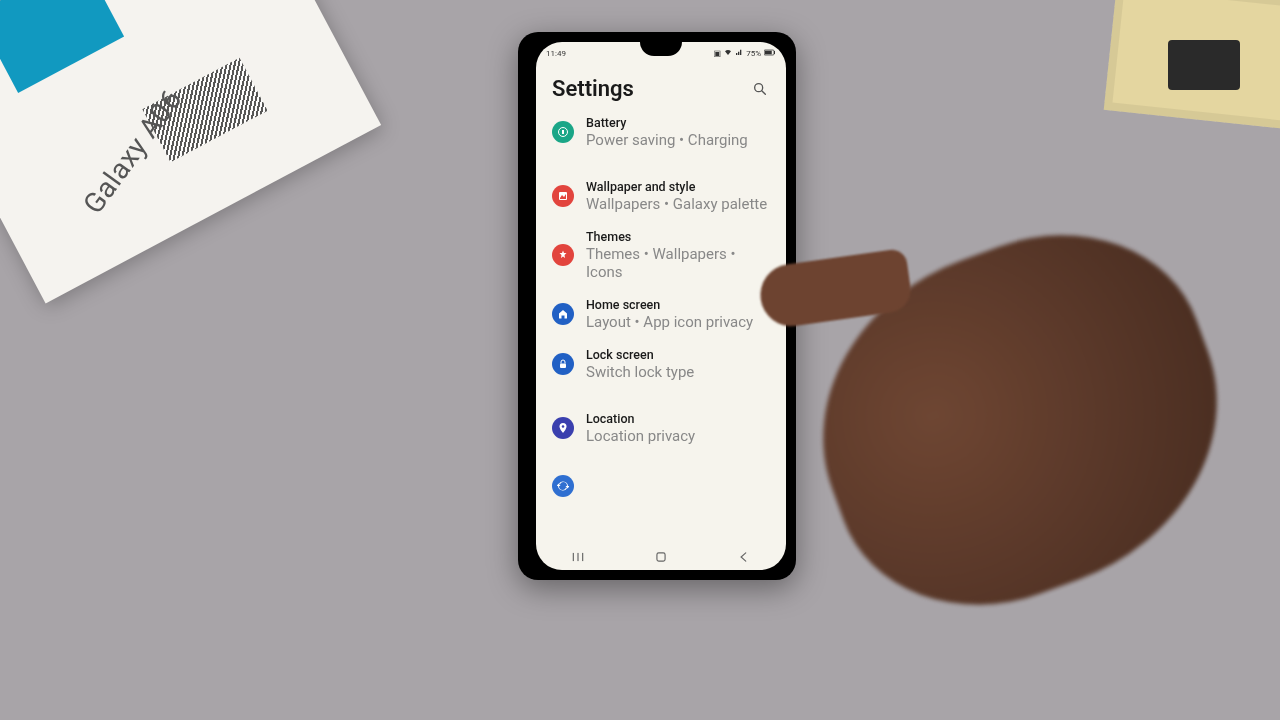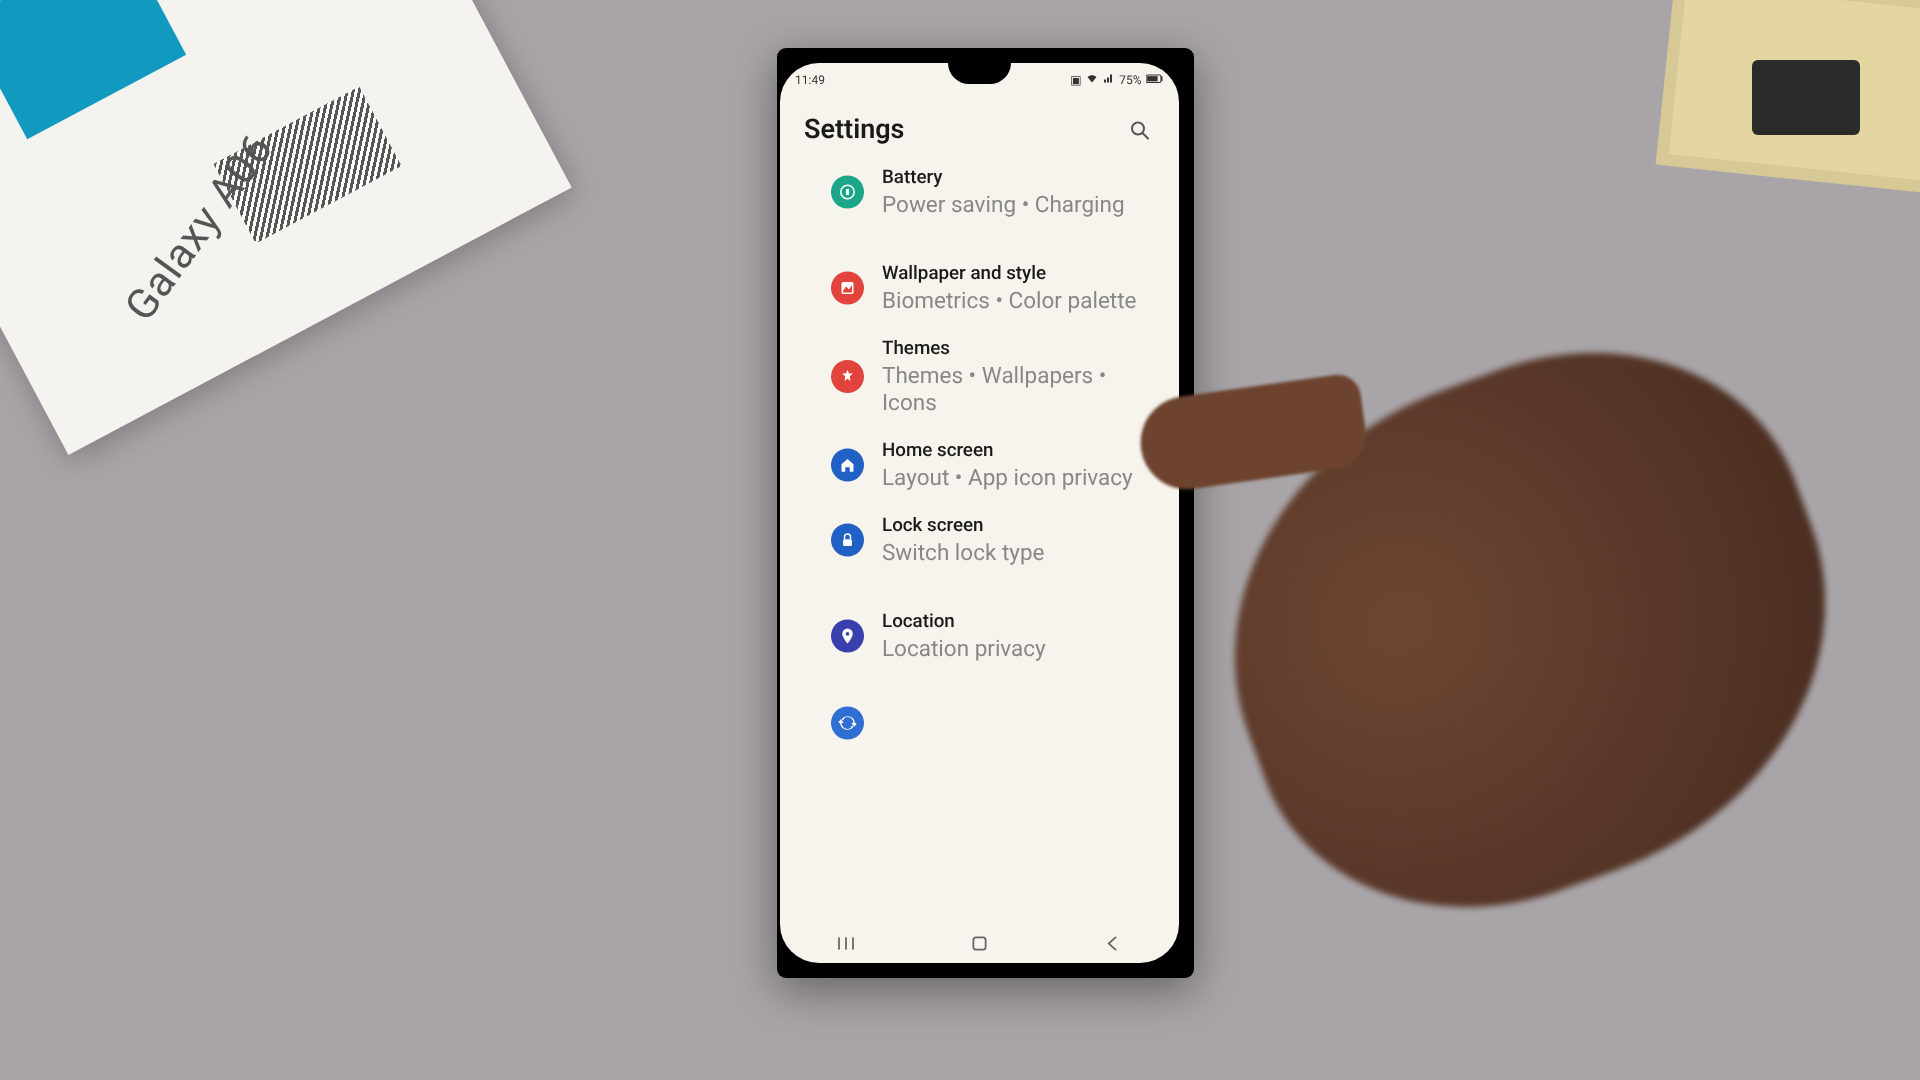--- a/index.html
+++ b/index.html
@@ -10,24 +10,24 @@
     font-family: -apple-system, BlinkMacSystemFont, "Segoe UI", Roboto, sans-serif;
     position: relative;
     overflow: hidden;
   }
   
   .phone {
     position: absolute;
     left: 518px;
     top: 32px;
     width: 278px;
-    height: 620px;
+    height: 548px;
     background: #000;
-    border-radius: 6px;
-    padding: 10px 10px 10px 2px;
+    border-radius: 20px;
+    padding: 10px 10px 10px 18px;
     box-shadow: 0 8px 30px rgba(0,0,0,0.4);
   }
   .screen {
     width: 100%;
     height: 100%;
     background: #f6f4ed;
     border-radius: 26px;
     overflow: hidden;
     position: relative;
     display: flex;
@@ -56,34 +56,33 @@
     margin-top: 2px;
   }
   .status-right { display: flex; gap: 3px; align-items: center; }
   .header {
     display: flex;
     align-items: center;
     justify-content: space-between;
     padding: 14px 16px 6px 16px;
   }
   .header-title {
-    font-size: 18px;
+    font-size: 22px;
     font-weight: 600;
     color: #1a1a1a;
   }
   .search-btn {
     width: 20px; height: 20px;
     display: flex; align-items: center; justify-content: center;
     color: #555;
   }
   .list {
     flex: 1;
     overflow: hidden;
     padding: 0 4px;
-    margin-left: 18px;
   }
   .item {
     display: flex;
     align-items: center;
     padding: 8px 12px;
     gap: 12px;
   }
   .icon-c {
     width: 22px;
     height: 22px;
@@ -247,21 +246,21 @@
         <div class="gap"></div>
         <div class="item">
           <div class="icon-c" style="background: rgb(226, 68, 61);">
             <svg viewBox="0 0 24 24">
               <rect x="4" y="4" width="16" height="16" rx="2" fill="#fff"></rect>
               <polygon points="6,16 10,10 14,14 18,8 18,18 6,18" fill="#e2443d"></polygon>
             </svg>
           </div>
           <div class="item-text">
             <div class="item-title">Wallpaper and style</div>
-            <div class="item-sub">Biometrics  •  Color palette</div>
+            <div class="item-sub">Wallpapers  •  Galaxy palette</div>
           </div>
         </div>
         <div class="item">
           <div class="icon-c" style="background: rgb(226, 68, 61);">
             <svg viewBox="0 0 24 24">
               <path d="M12 3l2 5h5l-4 4 1 6-4-3-4 3 1-6-4-4h5z" fill="#fff"></path>
             </svg>
           </div>
           <div class="item-text">
             <div class="item-title">Themes</div>

